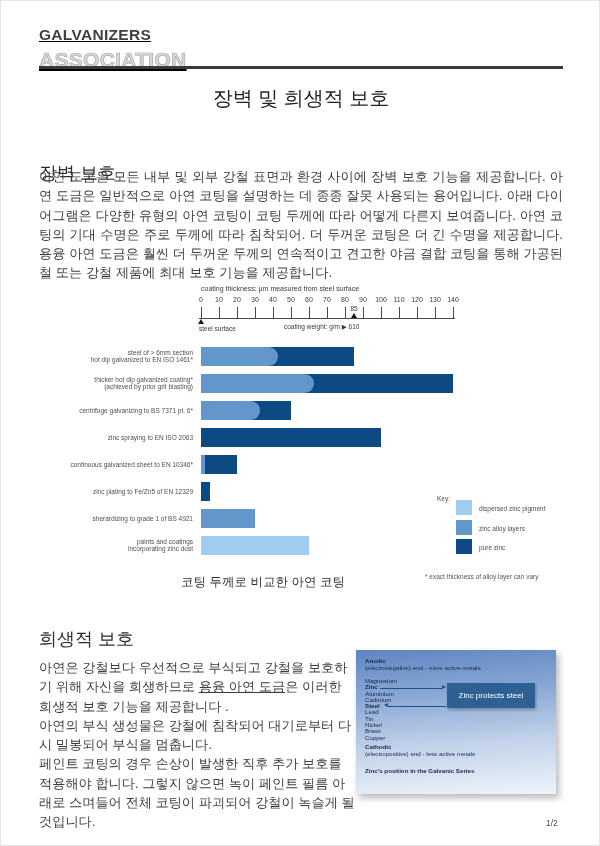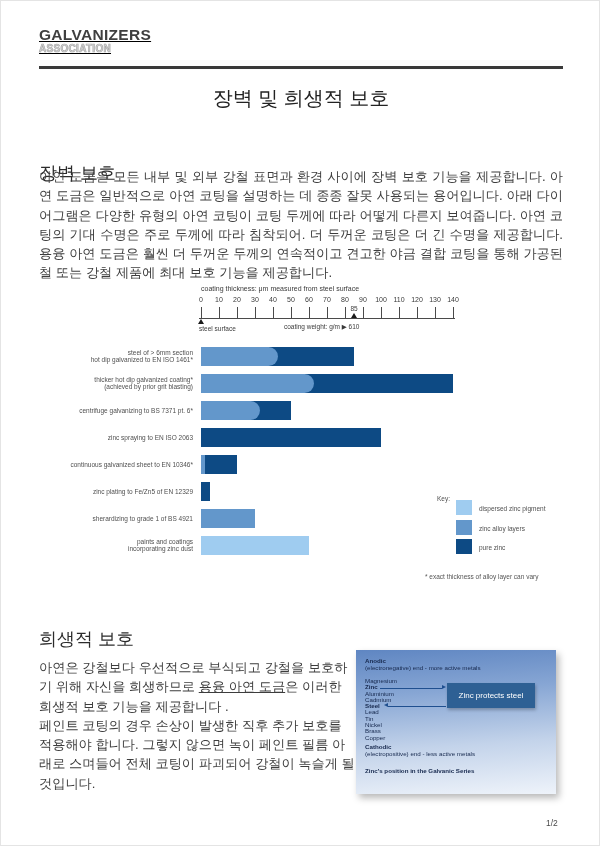--- a/index.html
+++ b/index.html
@@ -4,21 +4,21 @@
 <style>
   html,body{margin:0;padding:0;background:#fff;}
   .page{
     position:relative;width:600px;height:846px;background:#ffffff;
     font-family:"Liberation Sans","DejaVu Sans",sans-serif;
     box-sizing:border-box;border:1px solid #e4e4e4;overflow:hidden;
   }
   
   .logo{position:absolute;left:38px;top:27px;line-height:14px;text-decoration:underline;}
   .logo .l1{font-size:15.5px;font-weight:bold;letter-spacing:.3px;color:#3f3f3f;}
-  .logo .l2{font-size:10px;font-weight:bold;letter-spacing:.3px;color:#d8d8d8;
+  .logo .l2{font-size:21px;font-weight:bold;letter-spacing:.3px;color:#d8d8d8;margin-top:11px;
             -webkit-text-stroke:0.7px #a8a8a8;}
   .rule{position:absolute;left:38px;top:65px;width:524px;height:2.5px;background:#3a3a3a;}
   .page-title{position:absolute;left:0;top:84px;width:600px;text-align:center;
               font-size:20px;color:#222;}
   
   .sec-h{position:absolute;left:38px;font-size:18px;color:#2b2b2b;}
   .body-txt{position:absolute;left:38px;font-size:13.2px;line-height:19.3px;color:#3d3d3d;text-align:justify;}
   .body-txt p{margin:0;}
   .link-ul{text-decoration:underline;color:#3d3d3d;}
   
@@ -167,25 +167,27 @@
     <div class="key-title">Key:</div>
     <div id="legend">
         <div class="key-swatch" style="top: 499px; background: rgb(159, 204, 240);"></div>
         <div class="key-label" style="top: 504px;">dispersed zinc pigment</div>
         <div class="key-swatch" style="top: 518.5px; background: rgb(99, 151, 203);"></div>
         <div class="key-label" style="top: 523.5px;">zinc alloy layers</div>
         <div class="key-swatch" style="top: 538px; background: rgb(13, 74, 132);"></div>
         <div class="key-label" style="top: 543px;">pure zinc</div>
       </div>
     <div class="footnote">* exact thickness of alloy layer can vary</div>
+    <div class="c-caption">코팅 두께로 비교한 아연 코팅</div>
   </div>
 
   <div class="sec-h" style="top:626px;">희생적 보호</div>
   <div class="body-txt" style="top:657px;width:316px;text-align:left;">
     <p><span>아연은 강철보다 우선적으로 부식되고 강철을 보호하기 위해 자신을 희생하므로 </span><span class="link-ul">용융 아연 도금</span><span>은 이러한 희생적 보호 기능을 제공합니다 .</span></p>
+    <p>아연의 부식 생성물은 강철에 침착되어 대기로부터 다시 밀봉되어 부식을 멈춥니다.</p>
     <p>페인트 코팅의 경우 손상이 발생한 직후 추가 보호를 적용해야 합니다. 그렇지 않으면 녹이 페인트 필름 아래로 스며들어 전체 코팅이 파괴되어 강철이 녹슬게 될 것입니다.</p>
   </div>
 
   <div class="galv">
     <div class="galv-line b">Anodic</div>
     <div class="galv-line">(electronegative) end - more active metals</div>
     <div class="metals" id="metals">
         <div class="metal">Magnesium</div>
         <div class="metal b">Zinc</div>
         <div class="metal">Aluminium</div>

